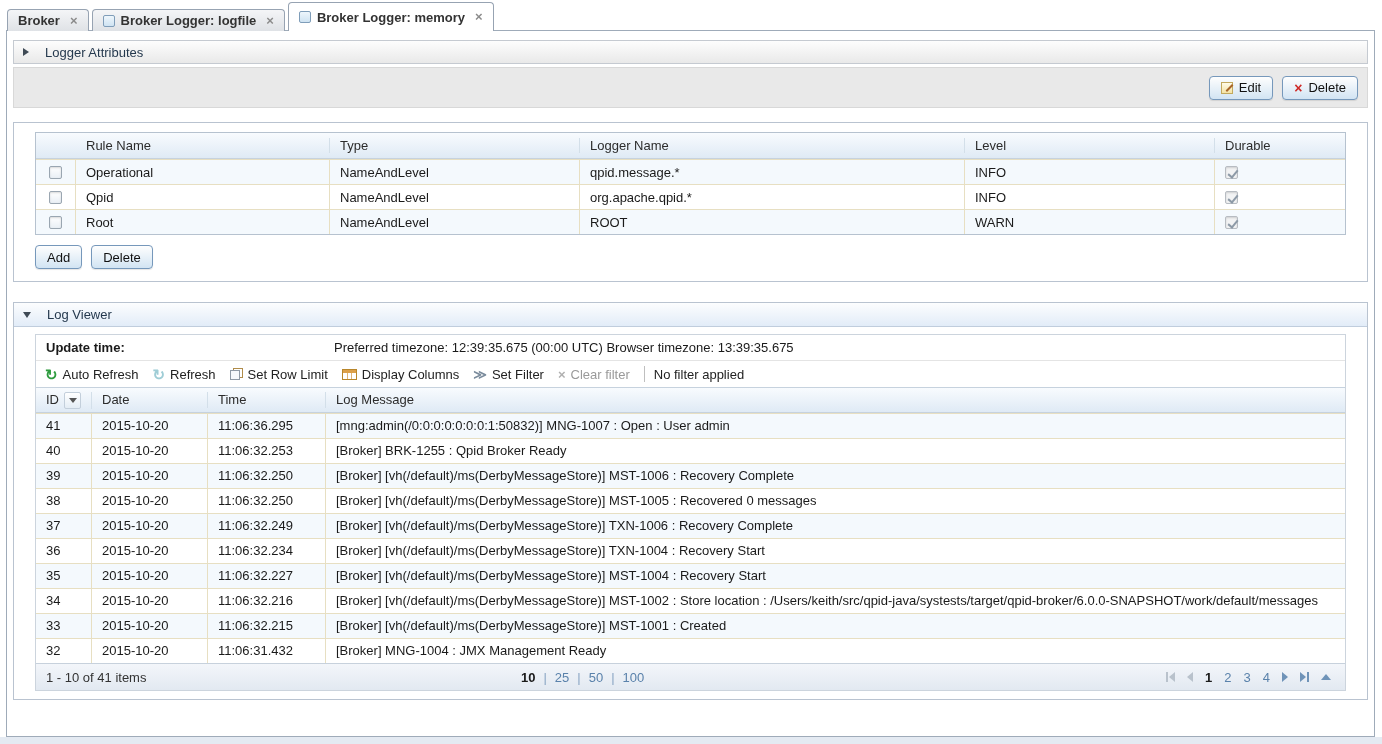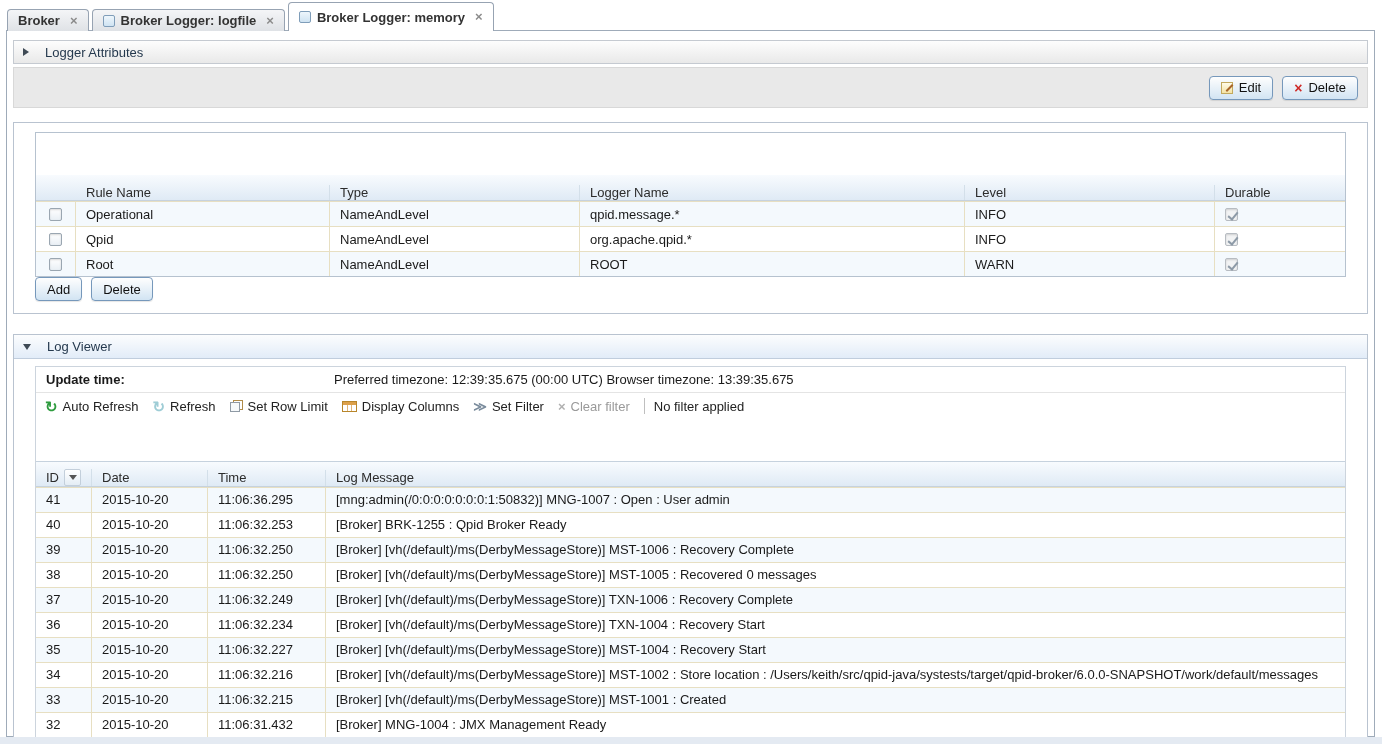--- a/index.html
+++ b/index.html
@@ -46,21 +46,21 @@
     font-size:13px; color:#111; cursor:pointer; box-shadow:0 1px 1px rgba(0,0,0,.10); }
   .ic-x { color:#cf2a27; font-weight:bold; font-size:14px; line-height:12px; }
   .ic-note { width:12px; height:12px; background:linear-gradient(#fffbe8,#f4e3a4);
     border:1px solid #c2a95e; position:relative; }
   .ic-note::after { content:""; position:absolute; right:-2px; top:4px; width:9px; height:2px;
     background:#a8662a; transform:rotate(-45deg); }
 
   
   .grid { border:1px solid #b6c2cf; }
   .ghead { display:flex; background:linear-gradient(#f8fbfe,#dfeaf5); height:26px;
-    align-items:flex-end; color:#2c2c2c; border-bottom:1px solid #c6d2de;margin-top:42px; }
+    align-items:center; color:#2c2c2c; border-bottom:1px solid #c6d2de; }
   .ghead .cell { display:flex; align-items:center; border-right:1px solid #d3dfe9; }
   .ghead .cell:last-child { border-right:none; }
   .cell { padding:0 10px; }
   .grow { display:flex; align-items:flex-end; border-top:1px solid #e7dfc2; background:#fff; }
   .grow:first-child { border-top:none; }
   .grow:nth-child(even) { background:#f4f9fd; }
   .grow .cell { border-right:1px solid #e7dfc2; display:flex; align-items:center; min-height:24px; }
   .grow .cell:last-child { border-right:none; }
 
   
@@ -71,21 +71,21 @@
   .c-level { width:250px; }
   .c-durable { flex:1; }
 
   
   .cb { width:13px; height:13px; border:1px solid #9aa6b1; border-radius:2px;
     background:linear-gradient(#fff,#e9eff5); box-shadow:inset 0 1px 2px rgba(0,0,0,.15); cursor:pointer; }
   .cb.checked { background:#f2f3f4; border-color:#b7bcc2; position:relative; }
   .cb.checked::after { content:""; position:absolute; left:4px; top:1px; width:4px; height:8px;
     border:solid #8d9aa7; border-width:0 2px 2px 0; transform:rotate(40deg); }
 
-  .btnrow { margin-top:0; display:flex; gap:9px; }
+  .btnrow { margin-top:10px; display:flex; gap:9px; }
 
   
   .viewerbox { border:1px solid #ccd4dd; }
   .update-row { display:flex; align-items:center; height:26px; border-bottom:1px solid #e4e4e4; }
   .update-label { font-weight:bold; padding-left:10px; width:298px; }
   .toolbar { display:flex; align-items:center; height:26px; padding-left:9px; color:#222; }
   .titem { display:inline-flex; align-items:center; gap:5px; margin-right:14px; cursor:pointer; }
   .titem.disabled { color:#9a9a9a; cursor:default; }
   .tsep { width:1px; height:16px; background:#bfbfbf; margin-right:9px; }
   .g-refresh { color:#2f9c3f; font-weight:bold; font-size:15px; line-height:13px; }

